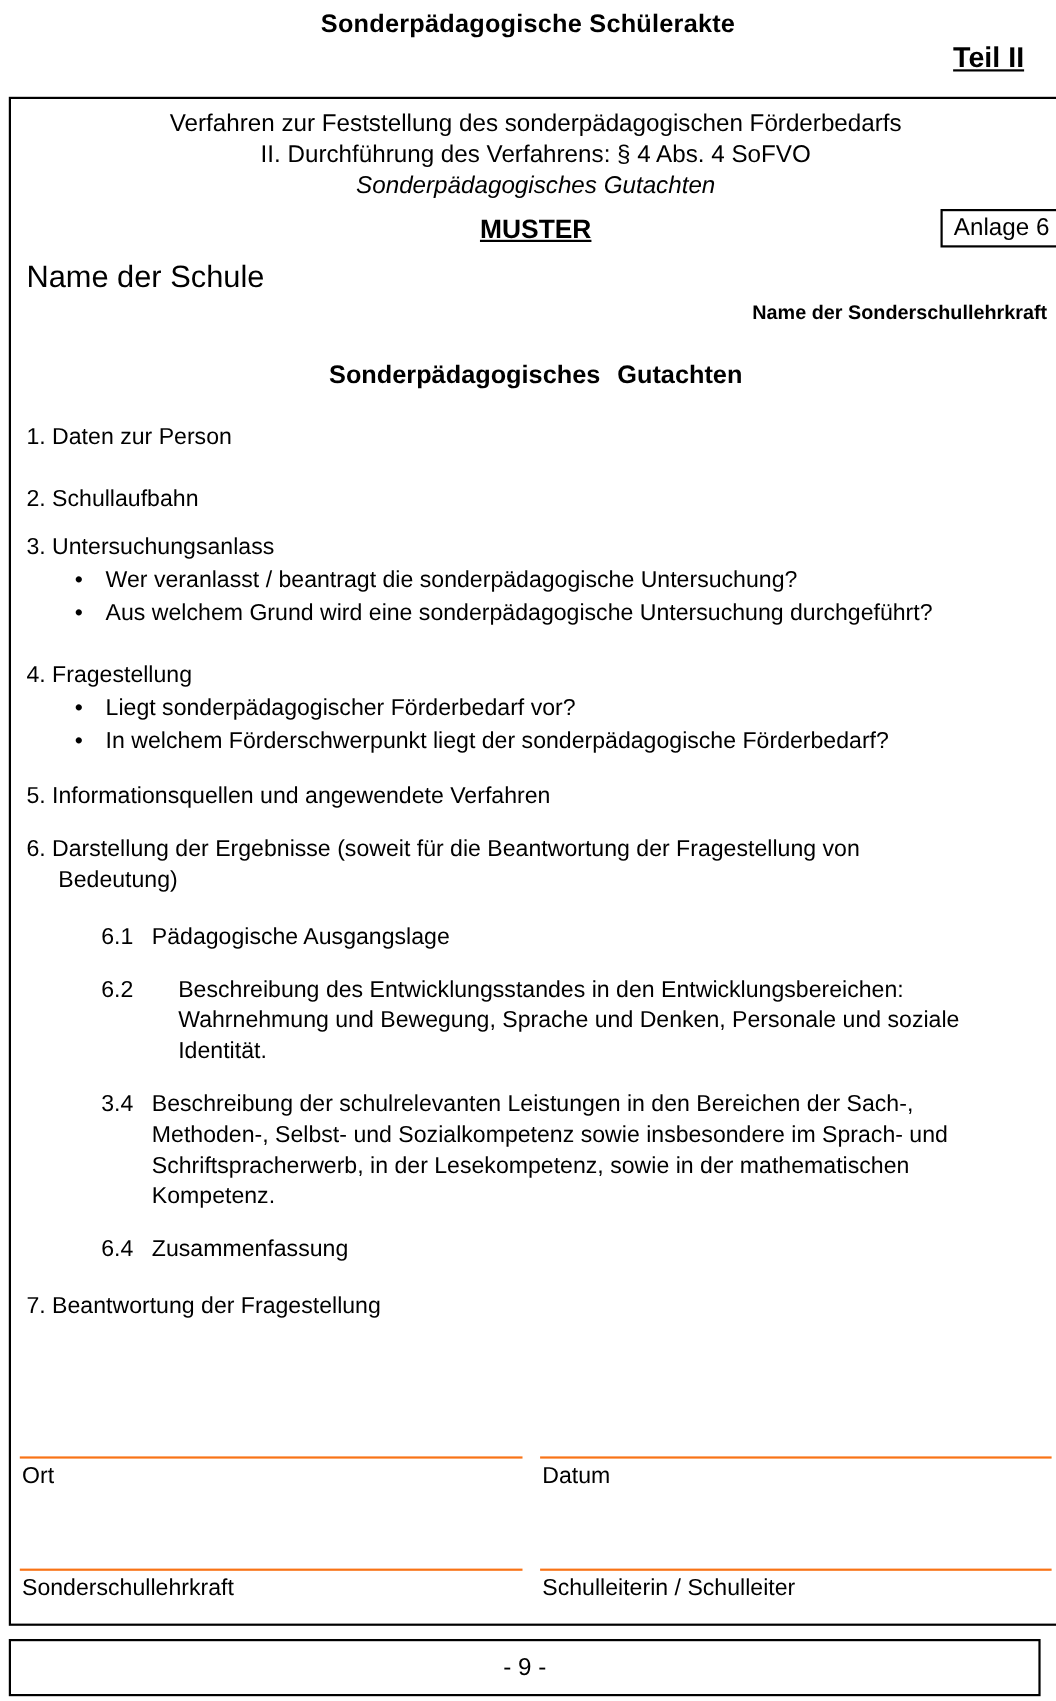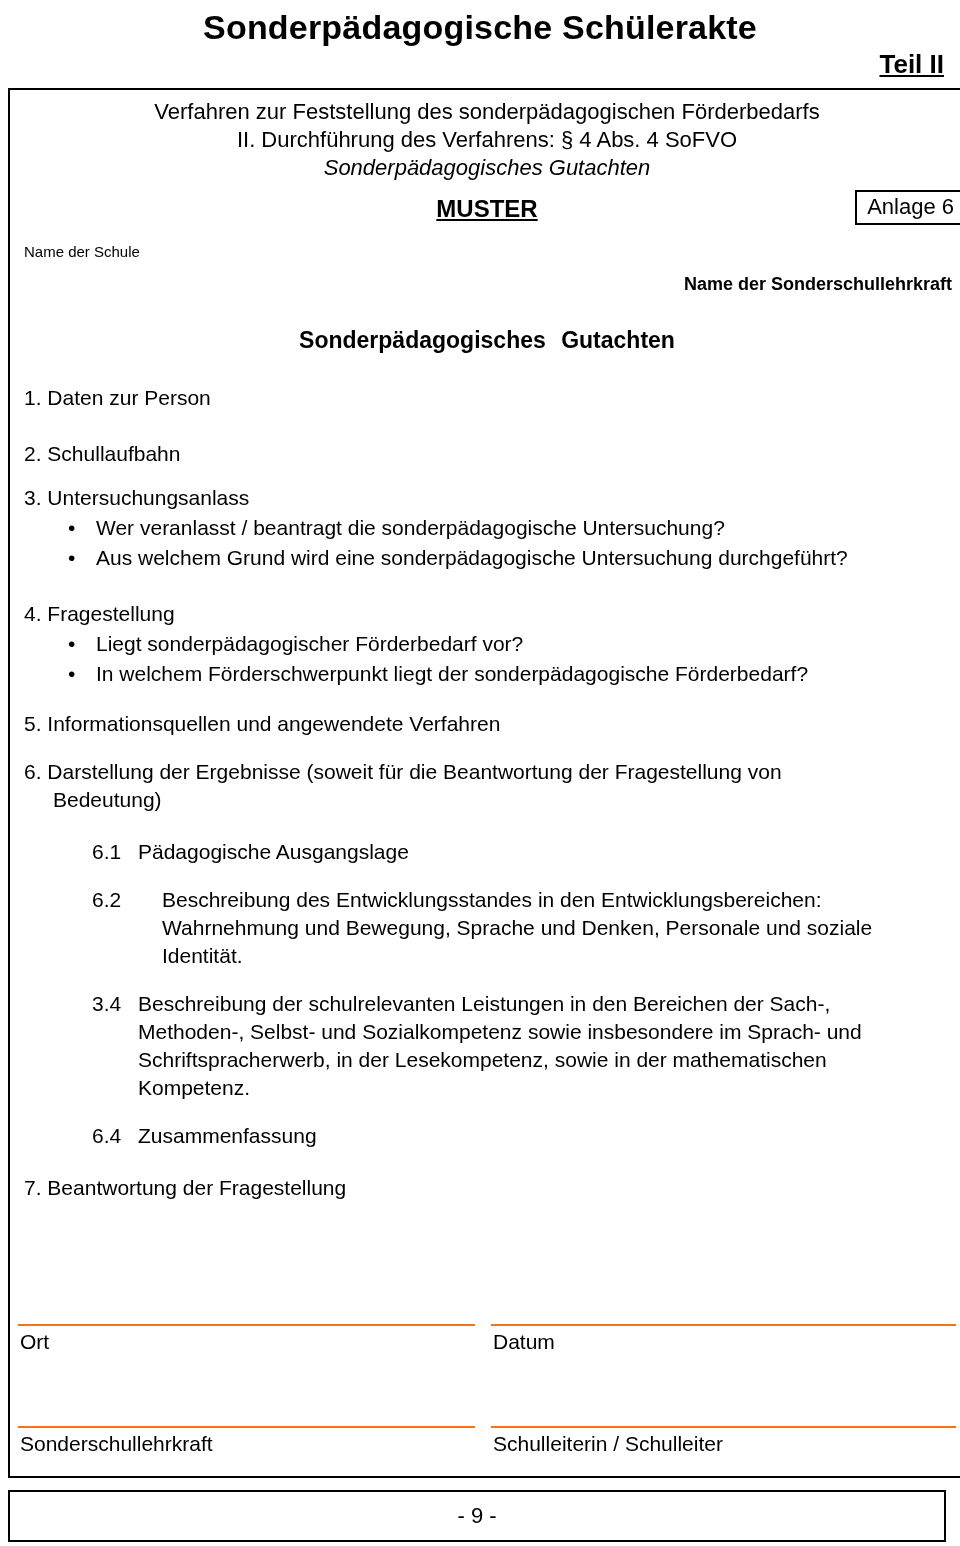--- a/index.html
+++ b/index.html
@@ -11,29 +11,29 @@
     width: 960px;
     height: 1546px;
     position: relative;
     font-family: "Liberation Sans", "DejaVu Sans", sans-serif;
     color: #000000;
     overflow: hidden;
   }
   .page-title {
     text-align: center;
     font-weight: bold;
-    font-size: 34px;
+    font-size: 23px;
     padding-top: 8px;
     letter-spacing: 0.2px;
   }
   .part-label {
     text-align: right;
     font-weight: bold;
     font-size: 26px;
-    padding-right: 16px;
+    padding-right: 29px;
     margin-top: 2px;
   }
   .part-label span { text-decoration: underline; }
 
   .main-box {
     position: absolute;
     left: 8px;
     top: 88px;
     width: 938px;
     height: 1370px;
@@ -61,21 +61,21 @@
   .muster {
     text-align: center;
     font-weight: bold;
     font-size: 24px;
     margin-top: 12px;
     line-height: 30px;
   }
   .muster span { text-decoration: underline; }
 
   .school-label {
-    font-size: 15px;
+    font-size: 28px;
     margin-top: 14px;
     margin-left: 6px;
     line-height: 28px;
   }
   .teacher-label {
     font-size: 18px;
     text-align: right;
     margin-top: 4px;
     margin-right: 4px;
     line-height: 28px;

